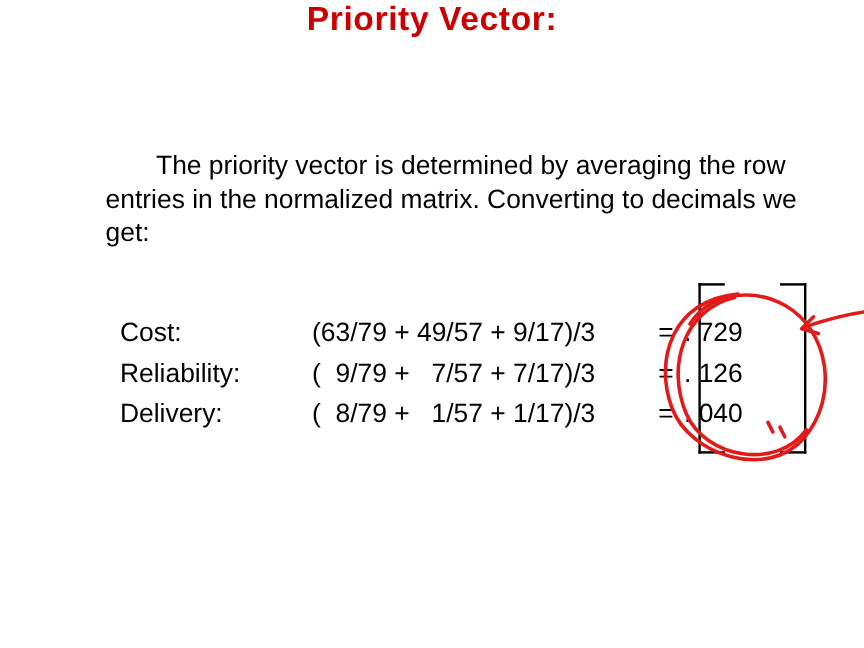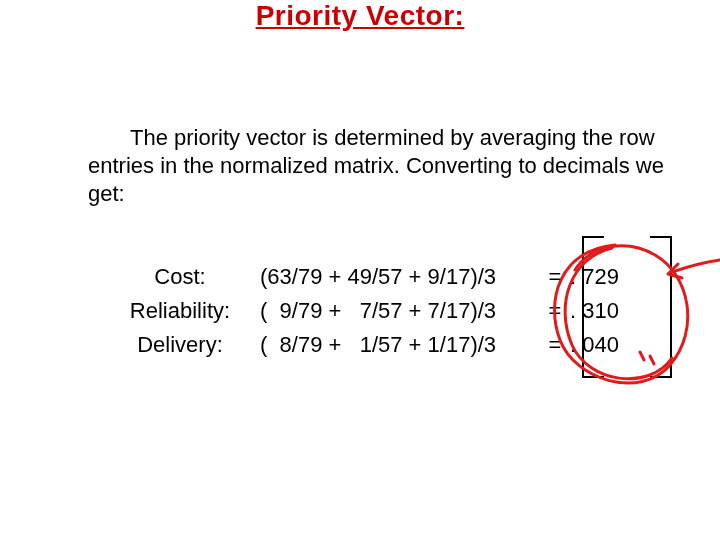--- a/index.html
+++ b/index.html
@@ -21,21 +21,20 @@
     position: absolute;
     top: 0px;
     left: 0;
     width: 720px;
     text-align: center;
     font-weight: 700;
     font-size: 28px;
     color: #cc0000;
     line-height: 1.15;
     letter-spacing: 0.5px;
-    text-decoration: underline;
   }
   .para {
     position: absolute;
     top: 124px;
     left: 56px;
     width: 600px;
     font-size: 22px;
     line-height: 1.28;
     color: #000;
     margin-left: 32px;
@@ -44,21 +43,21 @@
   .calc-block {
     position: absolute;
     top: 260px;
     left: 100px;
     font-size: 22px;
     line-height: 1.55;
     color: #000;
   }
   .calc-block table { border-collapse: collapse; }
   .calc-block td { padding: 0; vertical-align: baseline; }
-  .col-label { width: 160px; text-align: center; }
+  .col-label { width: 160px; }
   .col-expr  { width: 280px; white-space: pre; }
   .col-eq    { width: 30px; text-align: center; }
   .col-val   { width: 70px; white-space: pre; }
   .bracket {
     position: absolute;
     width: 20px;
     border-top: 2px solid #000;
     border-bottom: 2px solid #000;
   }
   .bracket.left  { border-left: 2px solid #000; }
@@ -88,21 +87,21 @@
           <tr>
         <td class="col-label">Cost:</td>
         <td class="col-expr">(63/79 + 49/57 + 9/17)/3</td>
         <td class="col-eq">=</td>
         <td class="col-val">. 729</td>
       </tr>
       <tr>
         <td class="col-label">Reliability:</td>
         <td class="col-expr">(  9/79 +   7/57 + 7/17)/3</td>
         <td class="col-eq">=</td>
-        <td class="col-val">. 310</td>
+        <td class="col-val">. 126</td>
       </tr>
       <tr>
         <td class="col-label">Delivery:</td>
         <td class="col-expr">(  8/79 +   1/57 + 1/17)/3</td>
         <td class="col-eq">=</td>
         <td class="col-val">. 040</td>
       </tr>
     </tbody>
       </table>
   </div>

